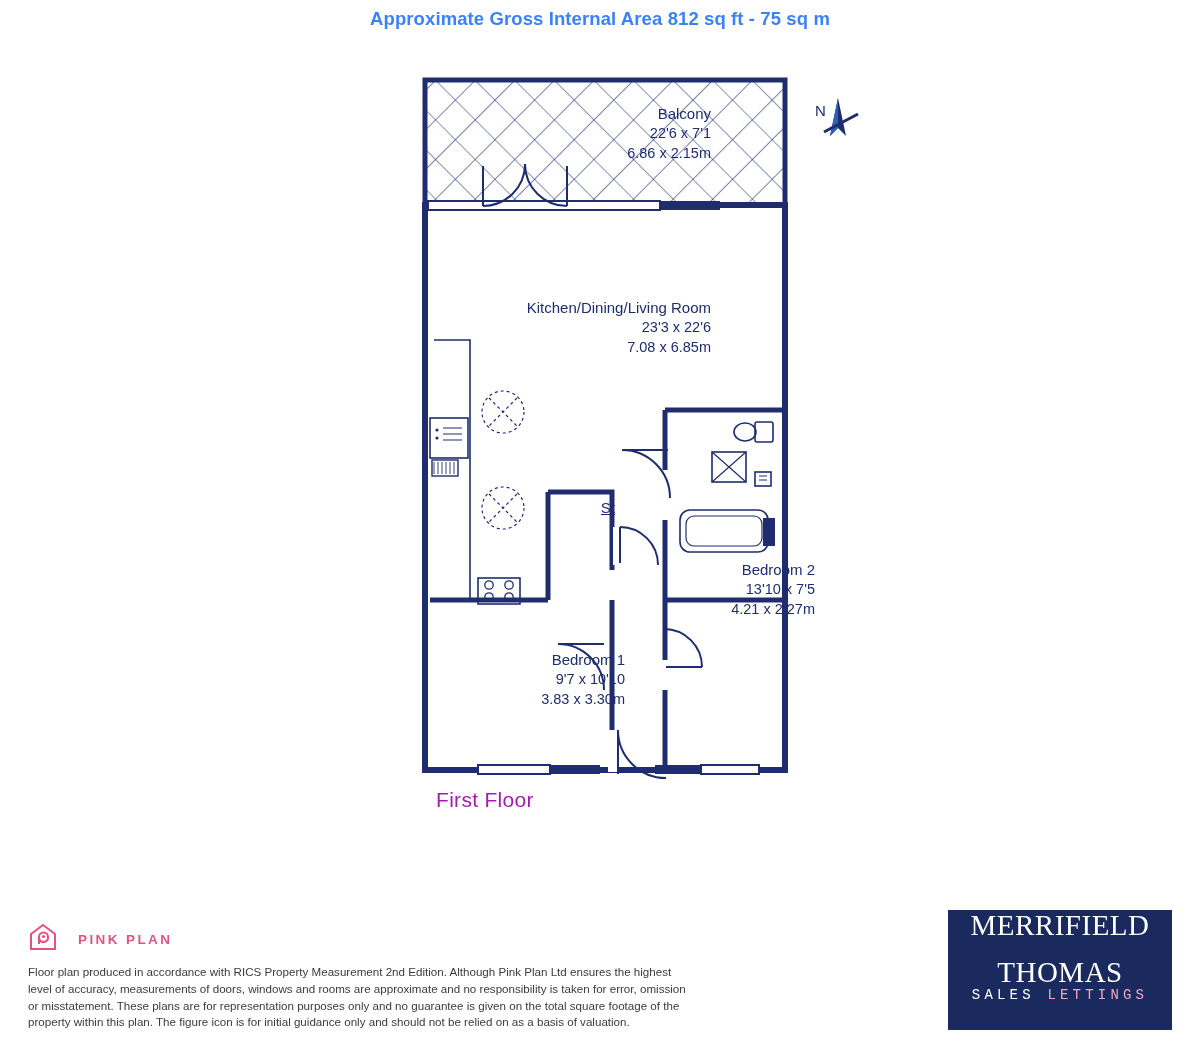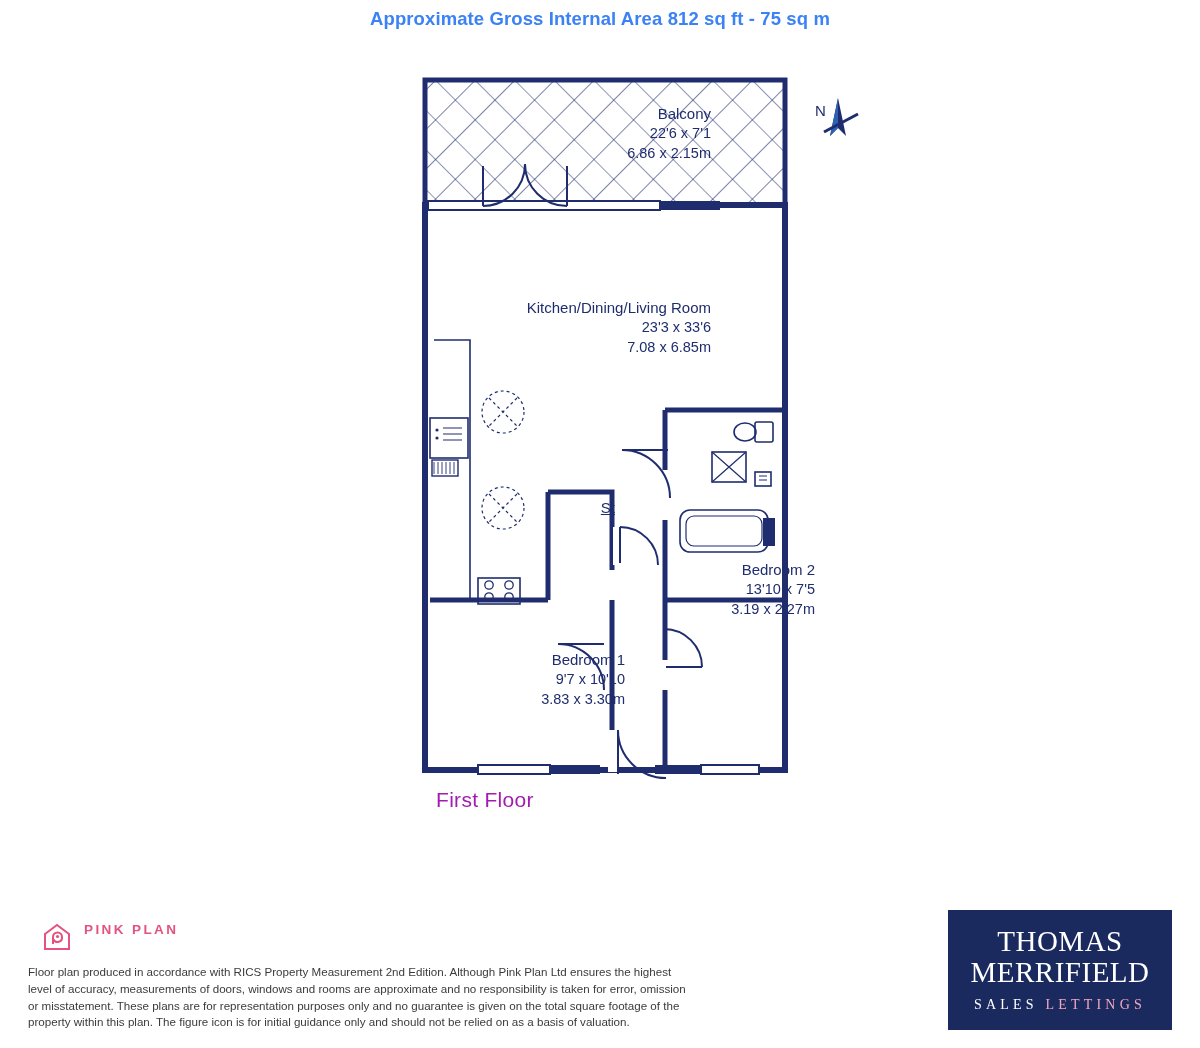--- a/index.html
+++ b/index.html
@@ -82,25 +82,25 @@
   
   #footer {
     position: absolute;
     left: 0;
     top: 900px;
     width: 1200px;
     height: 148px;
   }
   #pinkplan-brand {
     position: absolute;
-    left: 42px;
+    left: 28px;
     top: 22px;
     display: flex;
-    align-items: flex-start;
-    gap: 12px;
+    align-items: center;
+    gap: 20px;
   }
   #pinkplan-wordmark {
     color: #e4537f;
     font-size: 13.5px;
     letter-spacing: 2.4px;
     font-weight: bold;
   }
   #disclaimer {
     position: absolute;
     left: 28px;
@@ -121,22 +121,21 @@
     text-align: center;
   }
   #agent-name-1, #agent-name-2 {
     font-family: "Liberation Serif", serif;
     font-size: 29px;
     letter-spacing: 0.5px;
     line-height: 1.06;
   }
   #agent-name-1 { padding-top: 16px; }
   #agent-tagline {
-    margin-top: 10px;
-    font-family: Liberation Serif, serif;
+    font-family: Liberation Mono, monospace;
     font-size: 14px;
     letter-spacing: 4.2px;
   }
   #agent-tagline .sales { color: #ffffff; }
   #agent-tagline .lettings { color: #f2a6c0; }
 </style>
 </head>
 <body>
 
 <div class="page">
@@ -272,32 +271,32 @@
   </div>
 
   <div class="room-label" id="label-balcony">
     <div class="rname">Balcony</div>
     <div class="rdim">22'6 x 7'1</div>
     <div class="rdim">6.86 x 2.15m</div>
   </div>
 
   <div class="room-label" id="label-kdl">
     <div class="rname">Kitchen/Dining/Living Room</div>
-    <div class="rdim">23'3 x 33'6</div>
+    <div class="rdim">23'3 x 22'6</div>
     <div class="rdim">7.08 x 6.85m</div>
   </div>
 
   <div class="room-label" id="label-st">
     <div class="rname">St</div>
   </div>
 
   <div class="room-label" id="label-bed2">
     <div class="rname">Bedroom 2</div>
     <div class="rdim">13'10 x 7'5</div>
-    <div class="rdim">3.19 x 2.27m</div>
+    <div class="rdim">4.21 x 2.27m</div>
   </div>
 
   <div class="room-label" id="label-bed1">
     <div class="rname">Bedroom 1</div>
     <div class="rdim">9'7 x 10'10</div>
     <div class="rdim">3.83 x 3.30m</div>
   </div>
 
   <div id="floor-name">First Floor</div>
   <div id="compass-letter">N</div>
@@ -311,22 +310,22 @@
           <path d="M11,22 L11,15 A4.5,4.5 0 0 1 20,15 A4.5,4.5 0 0 1 11.5,17.5" fill="none" stroke="#e4537f" stroke-width="2"></path>
           <circle cx="15.5" cy="14.5" r="1.6" fill="#e4537f"></circle>
         </svg>
       </span>
       <span id="pinkplan-wordmark">PINK PLAN</span>
     </div>
 
     <div id="disclaimer">Floor plan produced in accordance with RICS Property Measurement 2nd Edition. Although Pink Plan Ltd ensures the highest level of accuracy, measurements of doors, windows and rooms are approximate and no responsibility is taken for error, omission or misstatement. These plans are for representation purposes only and no guarantee is given on the total square footage of the property within this plan. The figure icon is for initial guidance only and should not be relied on as a basis of valuation.</div>
 
     <div id="agent-logo">
+      <div id="agent-name-2">MERRIFIELD</div>
       <div id="agent-name-1">THOMAS</div>
-      <div id="agent-name-2">MERRIFIELD</div>
       <div id="agent-tagline">
         <span class="sales">SALES</span>
         <span class="lettings">LETTINGS</span>
       </div>
     </div>
   </div>
 
 </div>
 
 </body></html>

